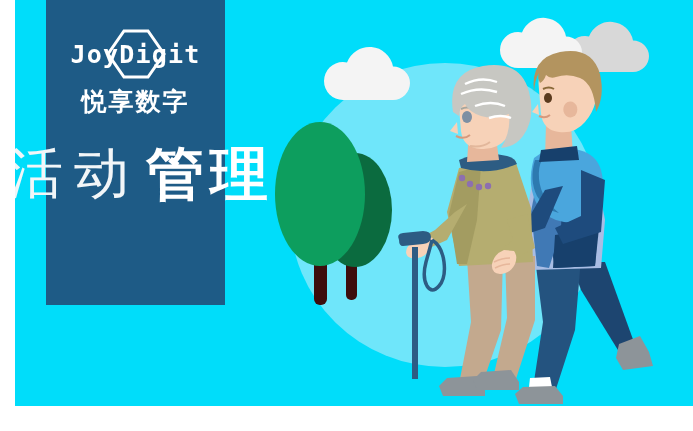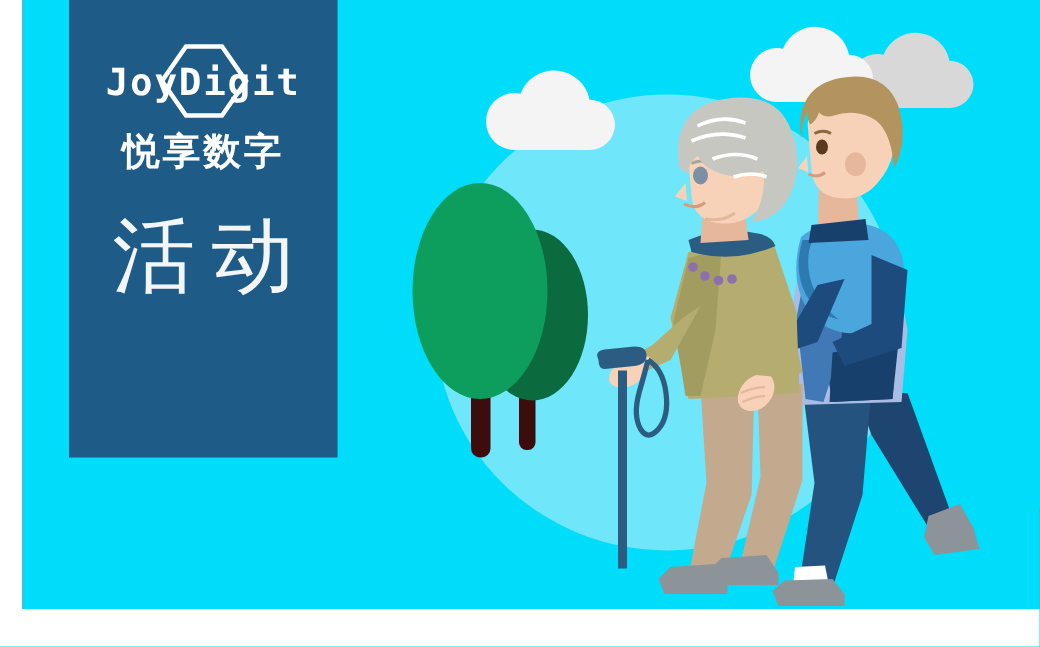--- a/index.html
+++ b/index.html
@@ -234,17 +234,18 @@
       <svg id="hex" viewBox="0 0 62 52">
         <polygon points="19,3 43,3 59,26 43,49 19,49 3,26" fill="none" stroke="#ffffff" stroke-width="3"></polygon>
       </svg>
       <div id="logo-word">JoyDigit</div>
     </div>
 
     <div id="logo-sub">悦享数字</div>
 
     <div id="title-block">
       <div id="title-line1">活动</div>
+      <div id="title-line2">管理</div>
     </div>
 
   </div>
 
 </div>
 
 </body></html>

